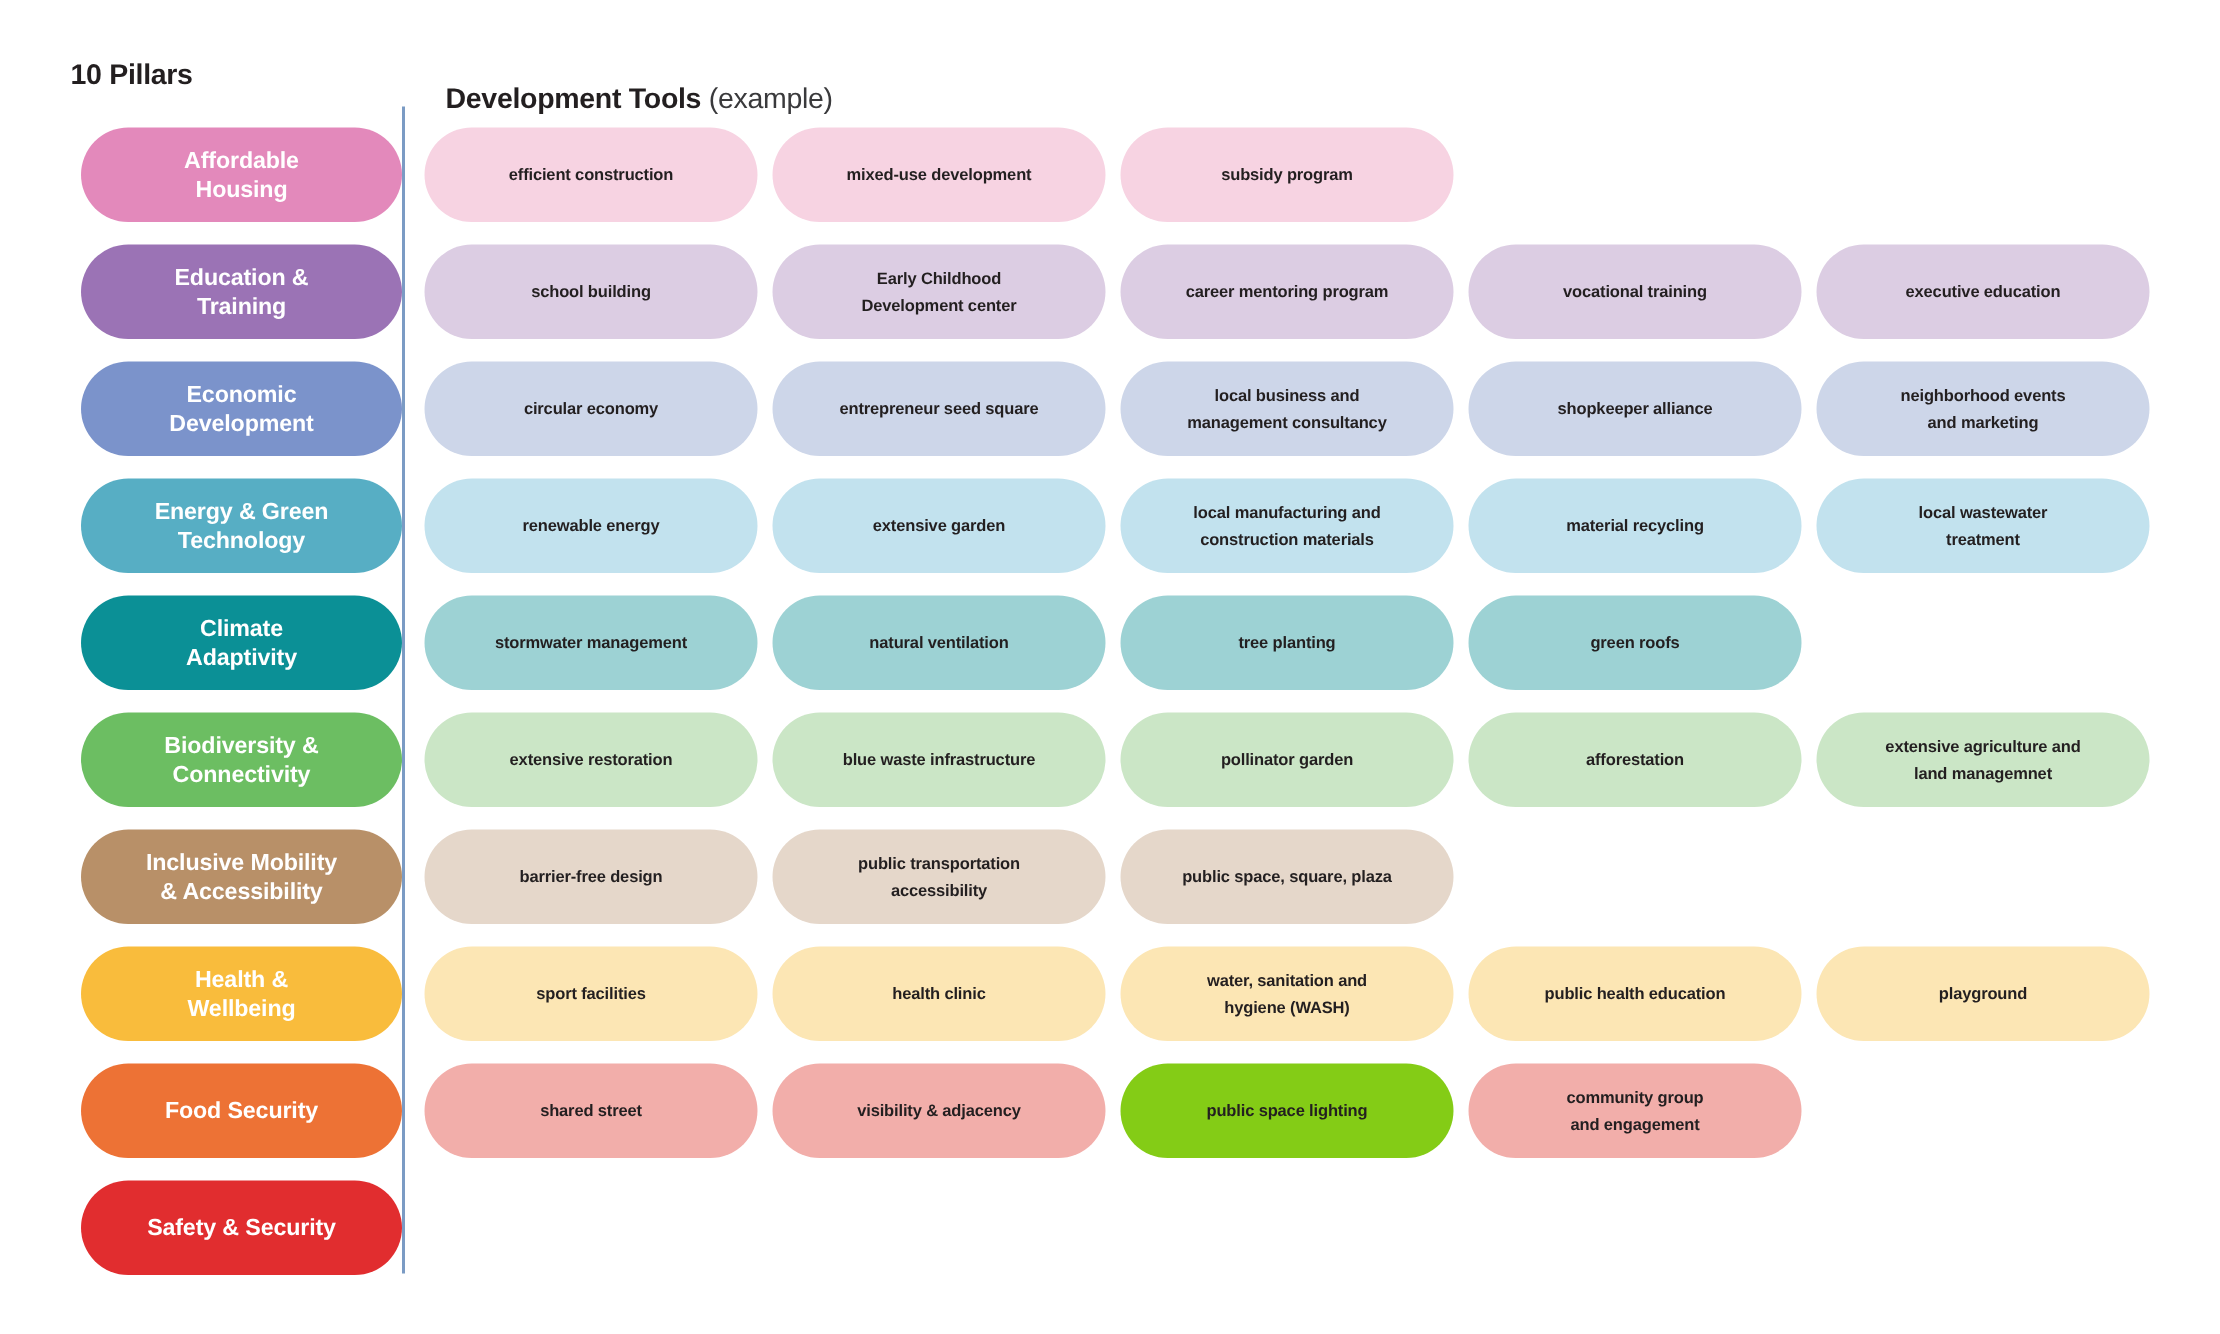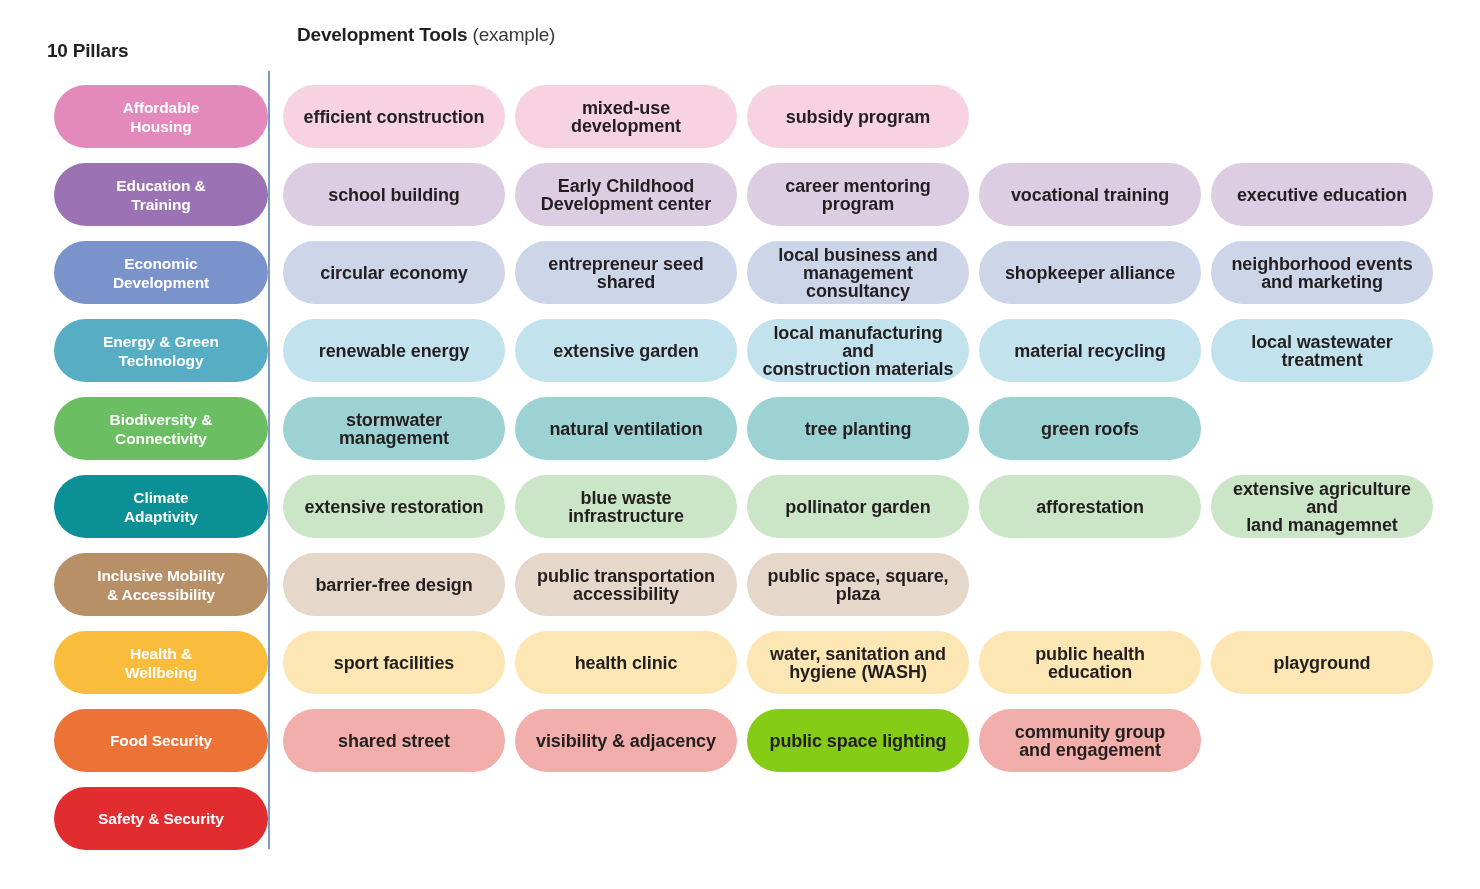--- a/index.html
+++ b/index.html
@@ -28,21 +28,21 @@
   
   .hdr {
     position: absolute;
     font-size: 19px;
     font-weight: bold;
     letter-spacing: -0.2px;
     color: #231f20;
     white-space: nowrap;
   }
   #hdr-pillars { left: 47px;  top: 40px; }
-  #hdr-tools   { left: 297px; top: 24px; }
+  #hdr-tools   { left: 297px; top: 56px; }
   #hdr-tools .sub {
     font-weight: normal;
     color: #3a3a3c;
   }
 
   
   #divider {
     position: absolute;
     left: 268px;
     top: 71px;
@@ -93,21 +93,21 @@
   }
   .tool {
     width: 222px;
     height: 63px;
     border-radius: 32px;
     display: flex;
     align-items: center;
     justify-content: center;
     text-align: center;
     color: #231f20;
-    font-size: 18px;
+    font-size: 11px;
     font-weight: bold;
     line-height: 18px;
     letter-spacing: -0.1px;
     padding: 0 12px;
     box-sizing: border-box;
     flex: 0 0 auto;
   }
   .tool-label { white-space: pre-line; }
 </style>
 </head>
@@ -135,28 +135,28 @@
 Training</span>
       </div>
       <div class="pillar" style="background: rgb(123, 147, 203);">
         <span class="pillar-label">Economic
 Development</span>
       </div>
       <div class="pillar" style="background: rgb(87, 174, 196);">
         <span class="pillar-label">Energy &amp; Green
 Technology</span>
       </div>
+      <div class="pillar" style="background: rgb(11, 144, 150);">
+        <span class="pillar-label">Climate
+Adaptivity</span>
+      </div>
       <div class="pillar" style="background: rgb(108, 190, 98);">
         <span class="pillar-label">Biodiversity &amp;
 Connectivity</span>
       </div>
-      <div class="pillar" style="background: rgb(11, 144, 150);">
-        <span class="pillar-label">Climate
-Adaptivity</span>
-      </div>
       <div class="pillar" style="background: rgb(184, 144, 104);">
         <span class="pillar-label">Inclusive Mobility
 &amp; Accessibility</span>
       </div>
       <div class="pillar" style="background: rgb(249, 188, 60);">
         <span class="pillar-label">Health &amp;
 Wellbeing</span>
       </div>
       <div class="pillar" style="background: rgb(237, 114, 53);">
         <span class="pillar-label">Food Security</span>
@@ -194,21 +194,21 @@
         </div>
         <div class="tool" style="background: rgb(220, 205, 227);">
           <span class="tool-label">executive education</span>
         </div>
       </div>
       <div class="tool-row">
         <div class="tool" style="background: rgb(205, 214, 233);">
           <span class="tool-label">circular economy</span>
         </div>
         <div class="tool" style="background: rgb(205, 214, 233);">
-          <span class="tool-label">entrepreneur seed shared</span>
+          <span class="tool-label">entrepreneur seed square</span>
         </div>
         <div class="tool" style="background: rgb(205, 214, 233);">
           <span class="tool-label">local business and
 management consultancy</span>
         </div>
         <div class="tool" style="background: rgb(205, 214, 233);">
           <span class="tool-label">shopkeeper alliance</span>
         </div>
         <div class="tool" style="background: rgb(205, 214, 233);">
           <span class="tool-label">neighborhood events

